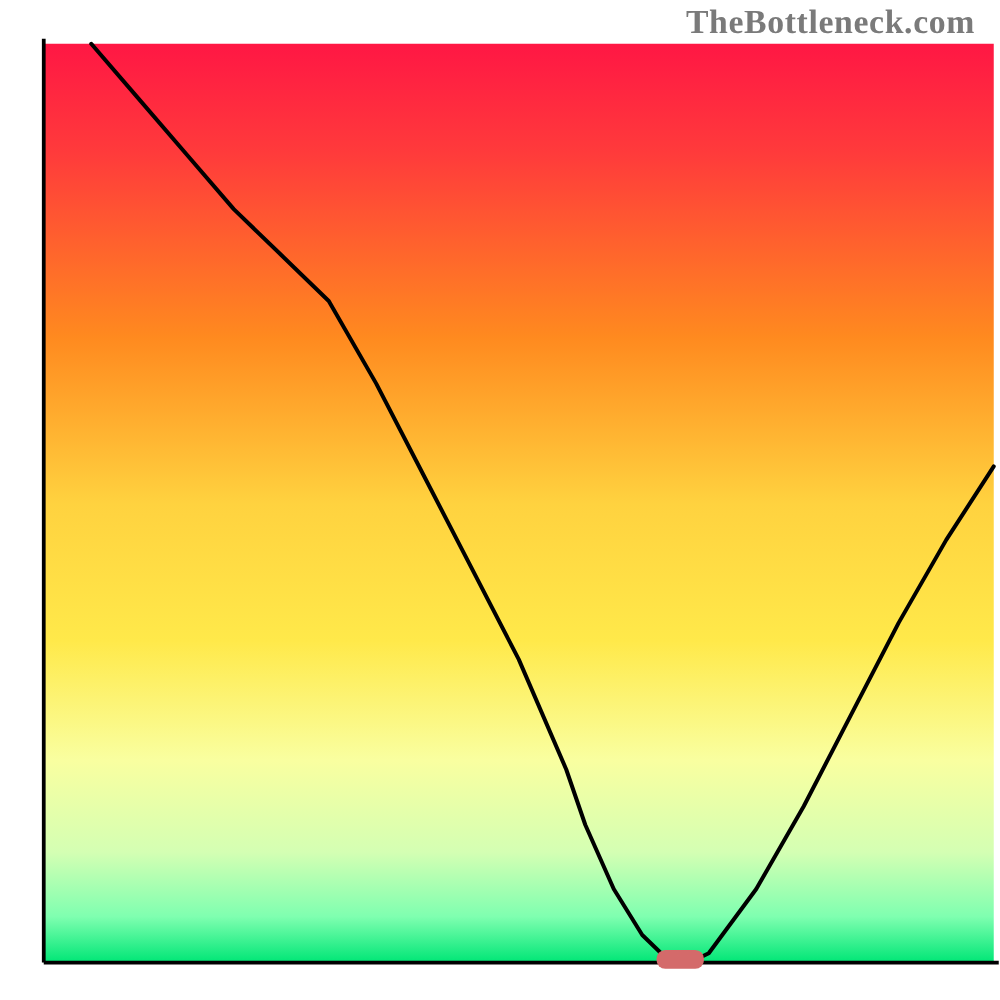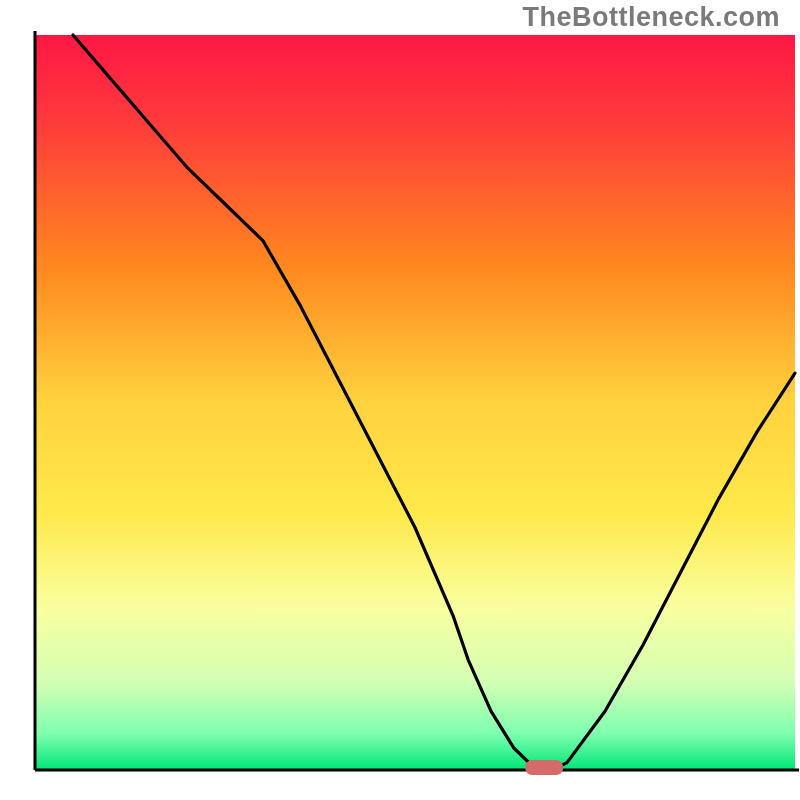--- a/index.html
+++ b/index.html
@@ -8,20 +8,21 @@
     width: 800px;
     height: 800px;
     overflow: hidden;
     background: #fff;
     font-family: Arial, Helvetica, sans-serif;
   }
   .stage {
     position: relative;
     width: 800px;
     height: 800px;
+    font-family: Liberation Serif, serif;
   }
   .watermark {
     position: absolute;
     top: 2px;
     right: 20px;
     font-size: 27px;
     font-weight: bold;
     color: #7a7a7a;
     letter-spacing: 0.5px;
     user-select: none;

